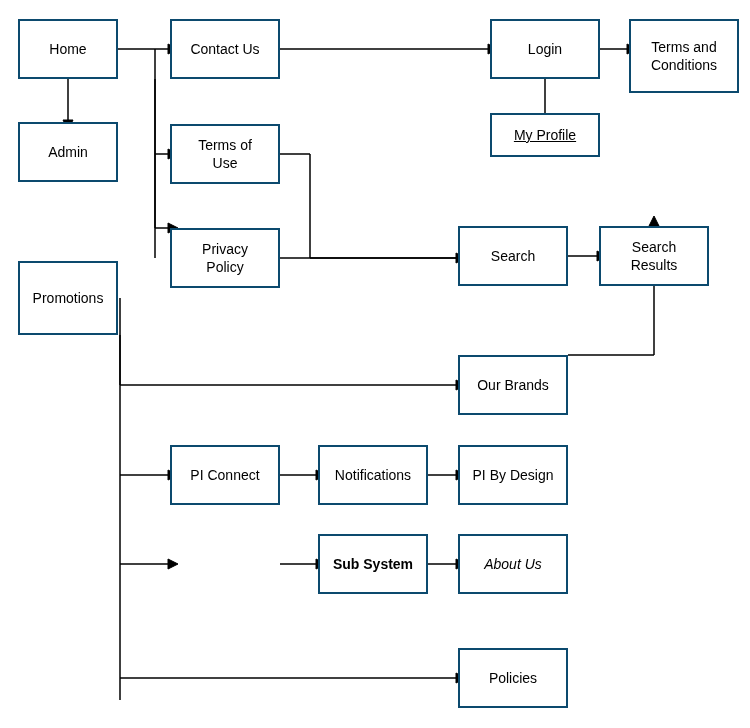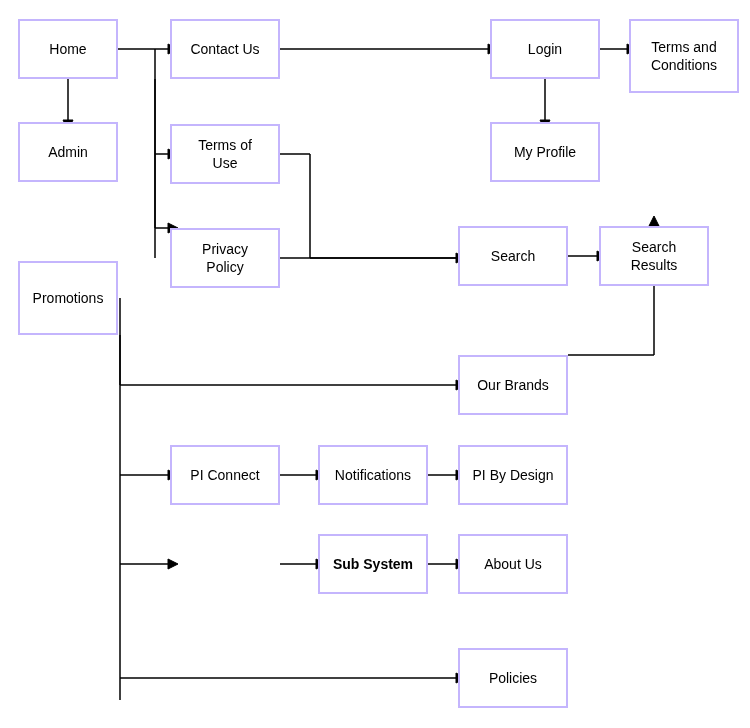--- a/index.html
+++ b/index.html
@@ -11,21 +11,21 @@
       overflow: hidden;
       position: relative;
     }
     .diagram {
       position: relative;
       width: 750px;
       height: 728px;
     }
     .node {
       position: absolute;
-      border: 2px solid #c4b5fd;
+      border: 2px solid #0c4a6e;
       background: #fff;
       display: flex;
       align-items: center;
       justify-content: center;
       text-align: center;
       font-size: 14px;
       font-weight: 400;
       line-height: 1.3;
     }
     svg.arrows {
@@ -133,21 +133,21 @@
   </div>
   <div class="node" style="left:170px;top:124px;width:110px;height:60px;">
     <span>Terms of<br>Use</span>
   </div>
   <div class="node" style="left:170px;top:228px;width:110px;height:60px;">
     <span>Privacy<br>Policy</span>
   </div>
   <div class="node" style="left:490px;top:19px;width:110px;height:60px;">
     <span>Login</span>
   </div>
-  <div class="node" style="left:490px;top:122px;width:110px;height:60px;">
+  <div class="node" style="left:490px;top:113px;width:110px;height:44px;text-decoration:underline;">
     <span>My Profile</span>
   </div>
   <div class="node" style="left:629px;top:19px;width:110px;height:74px;">
     <span>Terms and<br>Conditions</span>
   </div>
   <div class="node" style="left:458px;top:226px;width:110px;height:60px;">
     <span>Search</span>
   </div>
   <div class="node" style="left:599px;top:226px;width:110px;height:60px;">
     <span>Search<br>Results</span>
@@ -160,19 +160,19 @@
   </div>
   <div class="node" style="left:318px;top:445px;width:110px;height:60px;text-align:center;">
     <span>Notifications</span>
   </div>
   <div class="node" style="left:458px;top:445px;width:110px;height:60px;">
     <span>PI By Design</span>
   </div>
   <div class="node" style="left:318px;top:534px;width:110px;height:60px;font-weight:bold;">
     <span>Sub System</span>
   </div>
-  <div class="node" style="left:458px;top:534px;width:110px;height:60px;">
+  <div class="node" style="left:458px;top:534px;width:110px;height:60px;font-style:italic;">
     <span>About Us</span>
   </div>
   <div class="node" style="left:458px;top:648px;width:110px;height:60px;">
     <span>Policies</span>
   </div>
 </div>
 
 </body></html>

